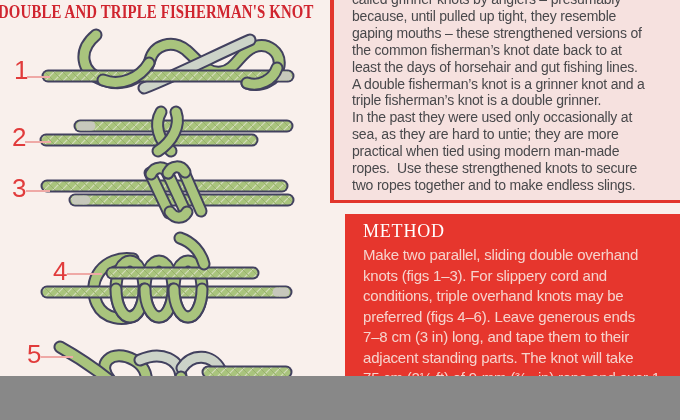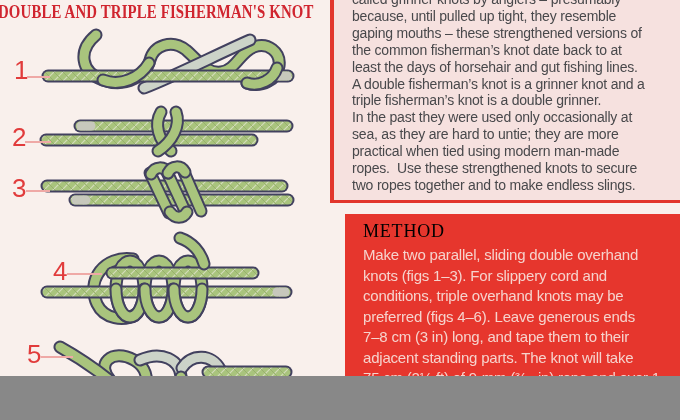--- a/index.html
+++ b/index.html
@@ -43,21 +43,21 @@
     font-size:14px;line-height:16.9px;letter-spacing:-0.2px;
     color:#48484b;white-space:pre;
   }
   .method-panel{
     position:absolute;left:345px;top:214px;width:335px;height:206px;
     background:#e6362d;overflow:hidden;
   }
   .method-heading{
     margin:7px 0 0 18px;
     font-family:"Liberation Serif",serif;font-size:18px;
-    color:#000000;letter-spacing:0.8px;
+    color:#ffffff;letter-spacing:0.8px;
   }
   .method-text{
     margin:3px 0 0 18px;
     font-size:15px;line-height:20.5px;letter-spacing:-0.2px;
     color:#f6d3cd;white-space:pre;
   }
   .page-mark{
     position:absolute;left:277px;top:172px;
     font-style:italic;font-size:15px;color:#f3837b;opacity:0.6;
   }

